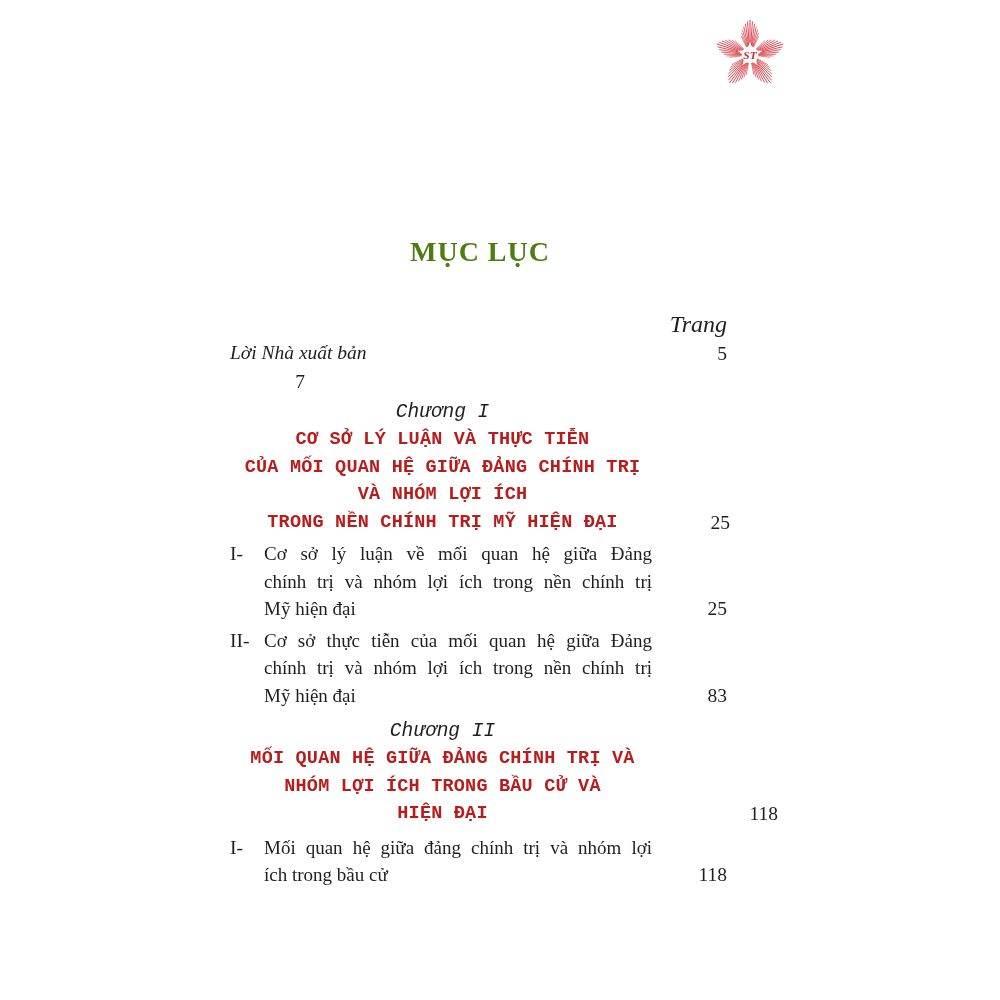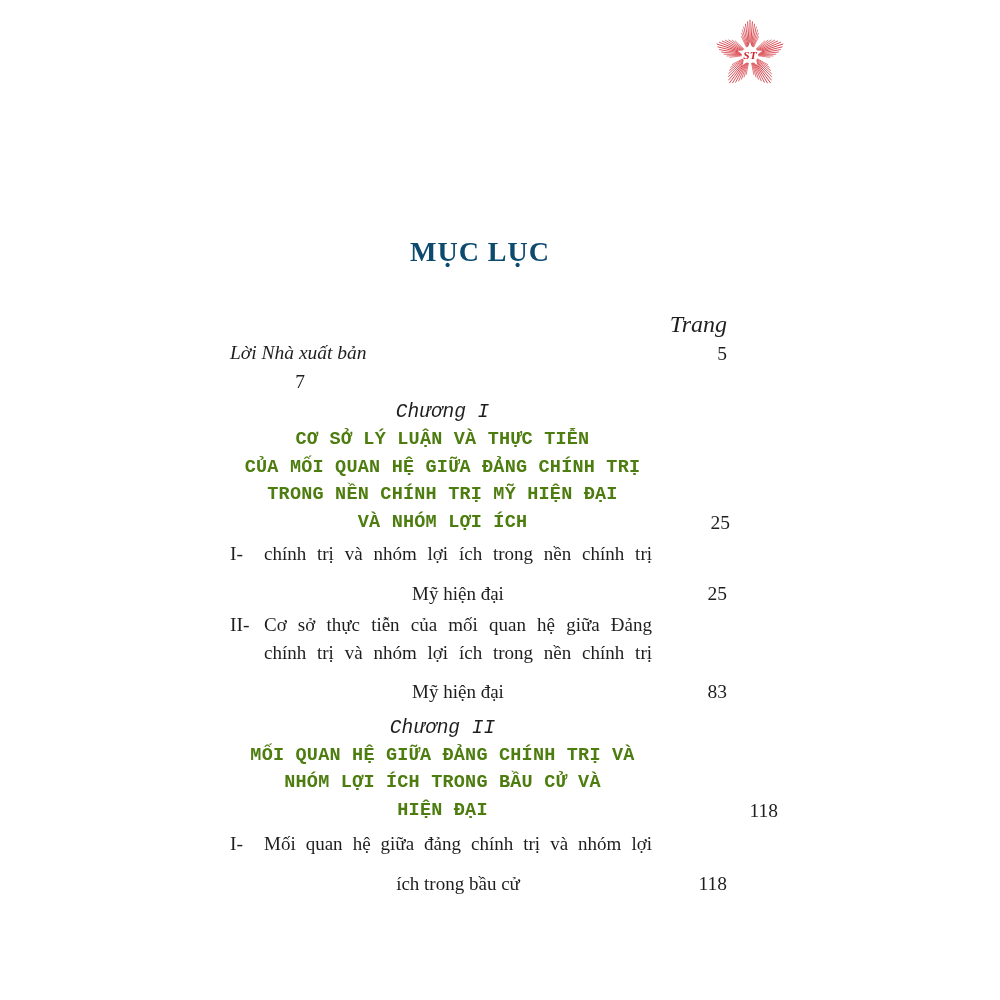--- a/index.html
+++ b/index.html
@@ -10,21 +10,21 @@
     font-family:"Liberation Serif","DejaVu Serif",serif;
     color:#1e1e1e;
     overflow:hidden;
   }
   .logo{position:absolute;left:712px;top:16px;width:76px;height:76px;}
   .toc{position:absolute;left:230px;top:236px;width:500px;}
   .doc-title{
     margin:0 0 43px 0;
     text-align:center;
     font-size:28px;font-weight:bold;letter-spacing:1px;
-    color:#0c4a6e;
+    color:#4d7c0f;
   }
   .trang-row{
     text-align:right;font-style:italic;
     font-size:24px;line-height:27px;padding-right:3px;
   }
   .row{display:flex;}
   .pg{
     width:75px;flex:none;text-align:right;align-self:flex-end;
     font-size:19.5px;line-height:27.5px;padding-right:3px;
   }
@@ -33,29 +33,29 @@
   .chapter{margin-top:4px;}
   .chapter.mt8{margin-top:9px;gap:48px;}
   .ch-main{width:425px;flex:none;font-family:Liberation Mono, monospace;}
   .ch-label{
     text-align:center;font-style:italic;
     font-size:19.5px;line-height:27px;
   }
   .ch-title-line{
     text-align:center;font-weight:bold;white-space:nowrap;
     font-size:18.5px;line-height:27.5px;letter-spacing:0.2px;
-    color:#4d7c0f;
+    color:#b91c1c;
   }
   .sec{margin-top:4px;}
   .sec.mt6{margin-top:6px;}
   .sec-main{flex:1;display:flex;}
   .num{width:34px;flex:none;font-size:19.5px;line-height:27.5px;}
   .txt{flex:1;font-size:19px;line-height:27.5px;}
   .jl{text-align:justify;text-align-last:justify;}
-  .ll{text-align:center;margin-top:12px;}
+  .ll{text-align:left;}
 </style>
 </head>
 <body>
 
 <div class="page">
 
   <div class="logo">
     <svg viewBox="0 0 100 100" width="76" height="76">
       <g id="logo-burst">
           <line x1="45.32" y1="41.05" x2="38.50" y2="26.57" stroke="#d2252e" stroke-width="1.2" stroke-opacity="0.65"></line>
@@ -142,30 +142,31 @@
 
     <div class="row fm-row">
       <div class="pg">7</div>
     </div>
 
     <div class="row chapter">
       <div class="ch-main">
         <div class="ch-label">Chương I</div>
         <div class="ch-title-line">CƠ SỞ LÝ LUẬN VÀ THỰC TIỄN</div>
         <div class="ch-title-line">CỦA MỐI QUAN HỆ GIỮA ĐẢNG CHÍNH TRỊ</div>
+        <div class="ch-title-line">VÀ NHÓM LỢI ÍCH</div>
         <div class="ch-title-line">TRONG NỀN CHÍNH TRỊ MỸ HIỆN ĐẠI</div>
-        <div class="ch-title-line">VÀ NHÓM LỢI ÍCH</div>
       </div>
       <div class="pg">25</div>
     </div>
 
     <div class="row sec">
       <div class="sec-main">
         <div class="num">I-</div>
         <div class="txt">
+          <div class="jl">Cơ sở lý luận về mối quan hệ giữa Đảng</div>
           <div class="jl">chính trị và nhóm lợi ích trong nền chính trị</div>
           <div class="ll">Mỹ hiện đại</div>
         </div>
       </div>
       <div class="pg">25</div>
     </div>
 
     <div class="row sec">
       <div class="sec-main">
         <div class="num">II-</div>

